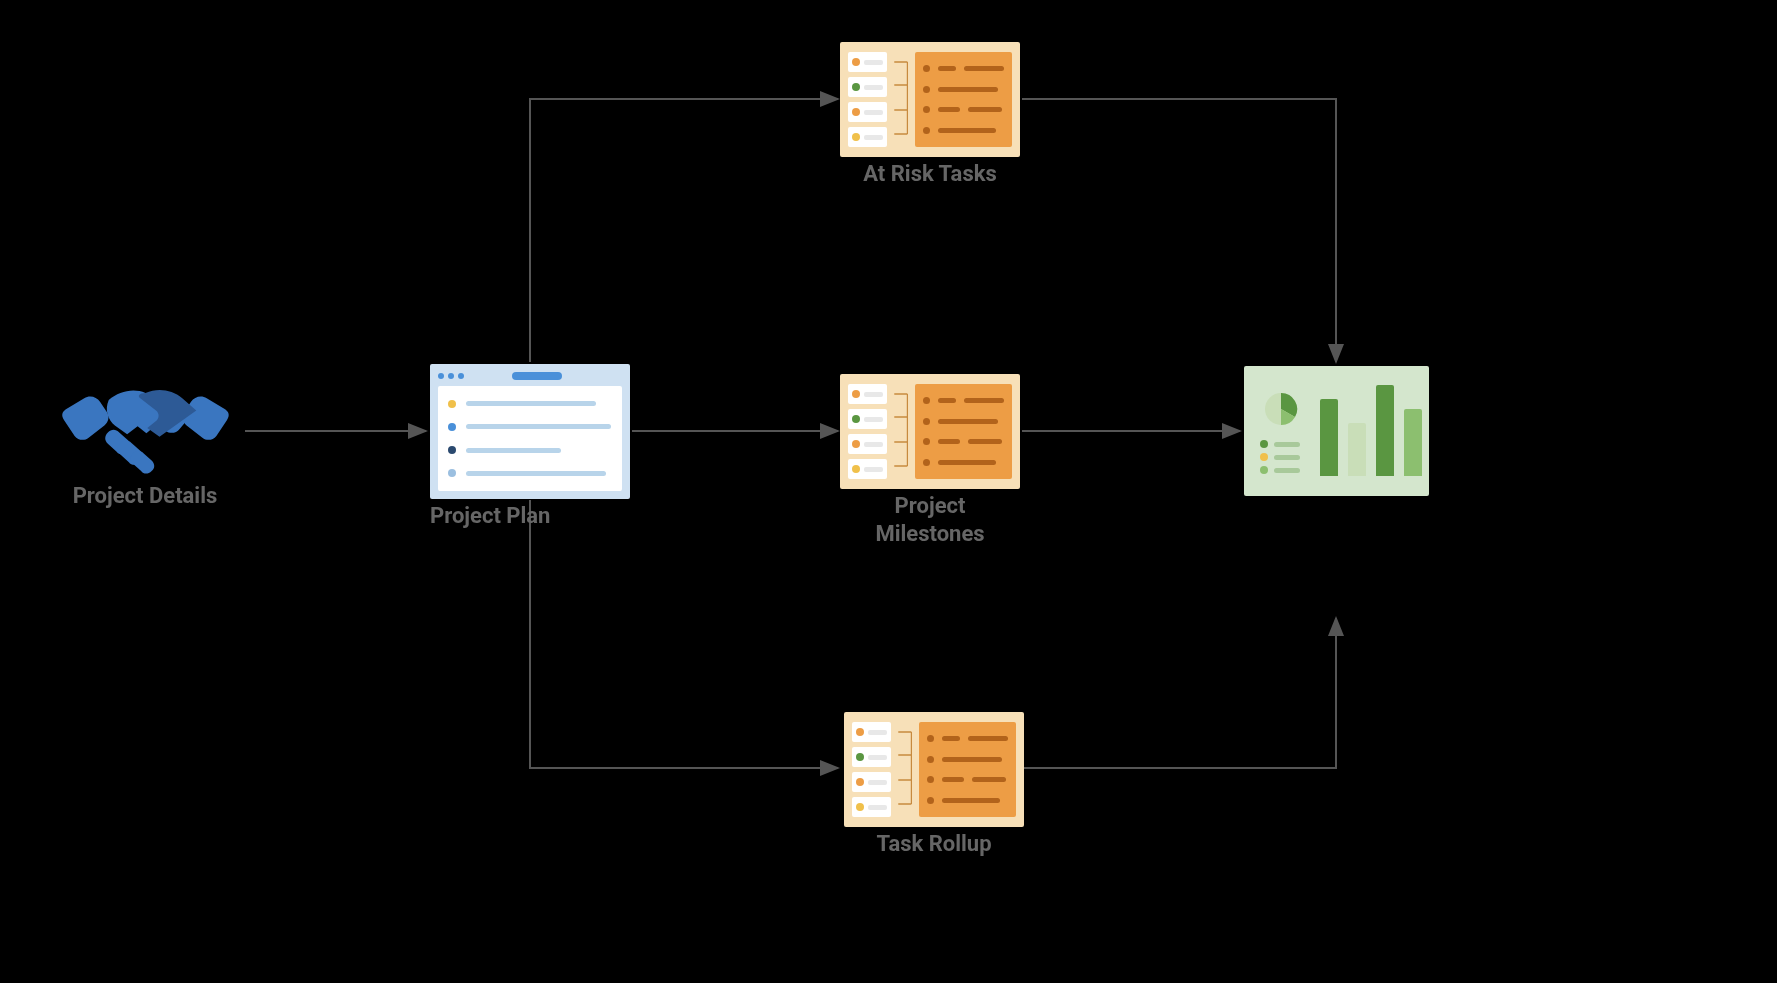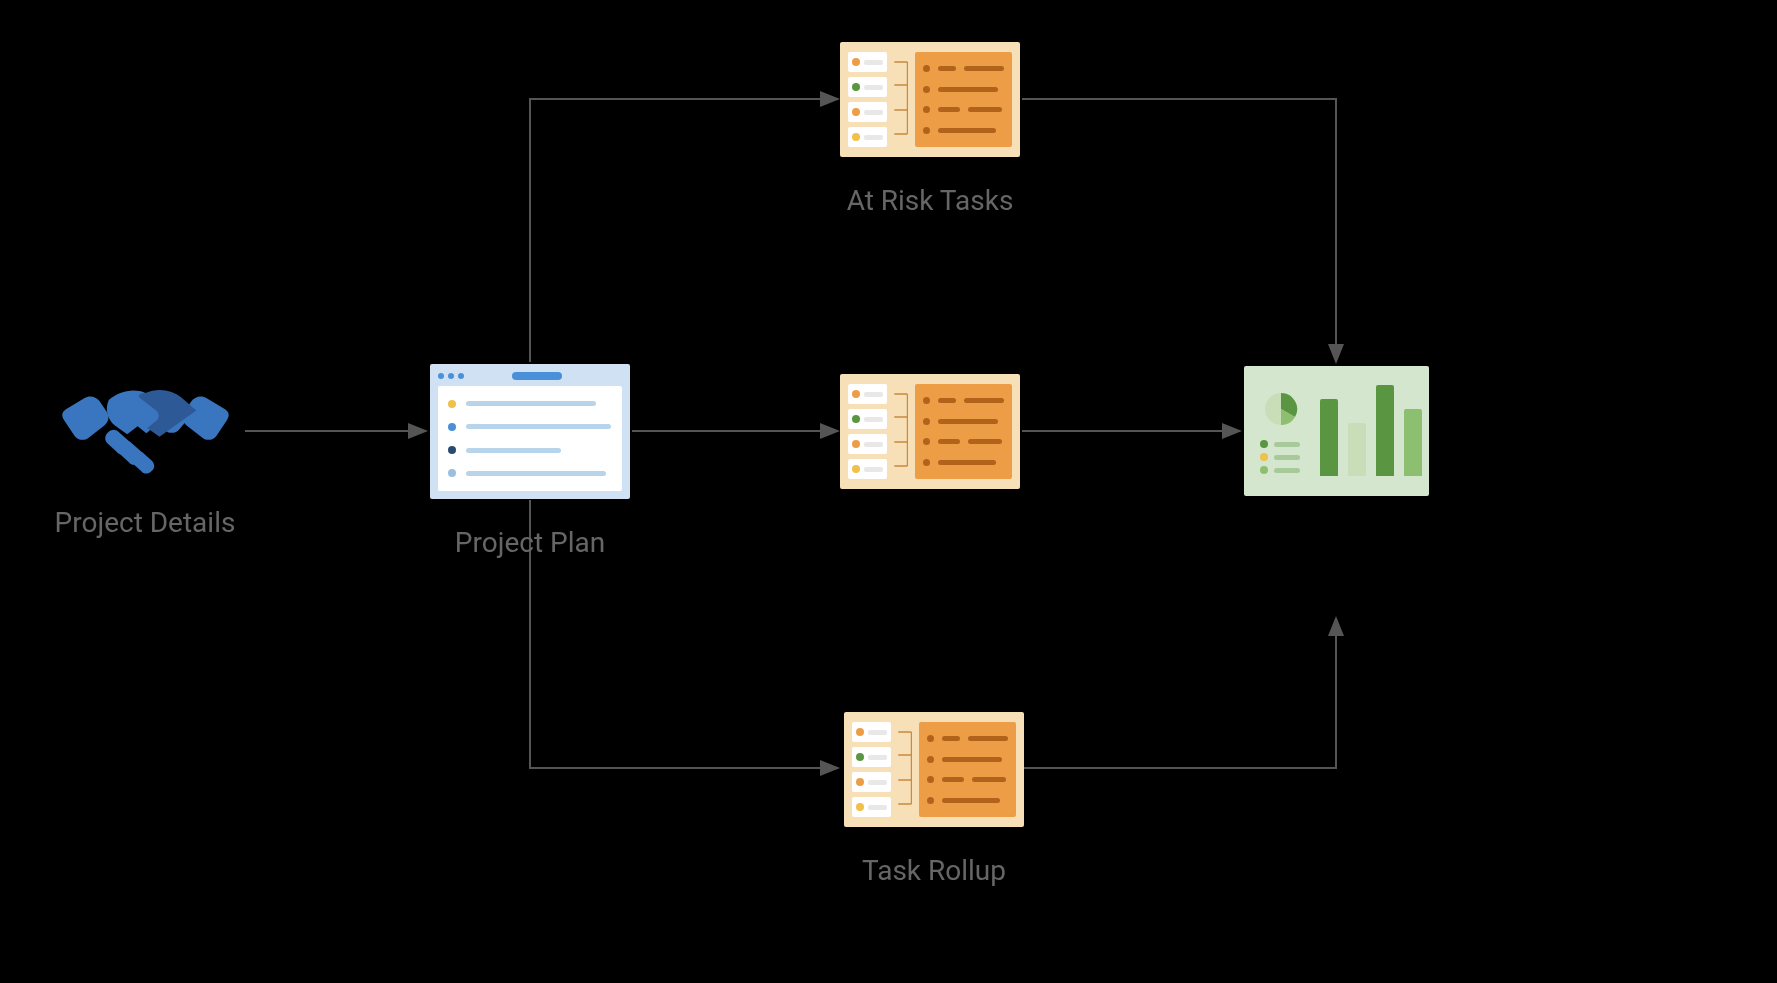--- a/index.html
+++ b/index.html
@@ -14,24 +14,24 @@
     position: absolute;
     top: 0; left: 0;
     width: 1777px;
     height: 983px;
   }
   .node {
     position: absolute;
     text-align: center;
   }
   .node .label {
-    font-size: 28px;
-    font-weight: 400;
+    font-size: 22px;
+    font-weight: 700;
     color: #666;
-    margin-top: 26px;
+    margin-top: 3px;
     line-height: 1.25;
   }
   
   .handshake svg { width: 175px; height: 115px; }
   
   .plan-card {
     width: 200px; height: 135px;
     background: #cfe1f2;
     border-radius: 2px;
     padding: 8px;
@@ -163,21 +163,21 @@
         <div class="plan-row">
             <div class="plan-dot" style="background:#2b4a6f"></div>
             <div class="plan-line" style="width:95px"></div>
           </div>
         <div class="plan-row">
             <div class="plan-dot" style="background:#9bbfe0"></div>
             <div class="plan-line" style="width:140px"></div>
           </div>
       </div>
     </div>
-    <div class="label" style="text-align:center">Project Plan</div>
+    <div class="label" style="text-align:left">Project Plan</div>
   </div>
 
   <div class="node" style="left:840px; top:42px;">
     <div class="report-card">
       <div class="report-left">
         <div class="report-left-item">
             <div class="d" style="background:#ed9d45"></div>
             <div class="b"></div>
           </div>
         <div class="report-left-item">
@@ -261,20 +261,21 @@
             <div class="rd"></div>
             <div class="rb" style="width:22px"></div>
             <div class="rb" style="width:34px"></div>
           </div>
         <div class="report-right-row">
             <div class="rd"></div>
             <div class="rb" style="width:58px"></div>
           </div>
       </div>
     </div>
+    <div class="label" style="width:180px">Project Milestones</div>
   </div>
 
   <div class="node" style="left:844px; top:712px;">
     <div class="report-card">
       <div class="report-left">
         <div class="report-left-item">
             <div class="d" style="background:#ed9d45"></div>
             <div class="b"></div>
           </div>
         <div class="report-left-item">

